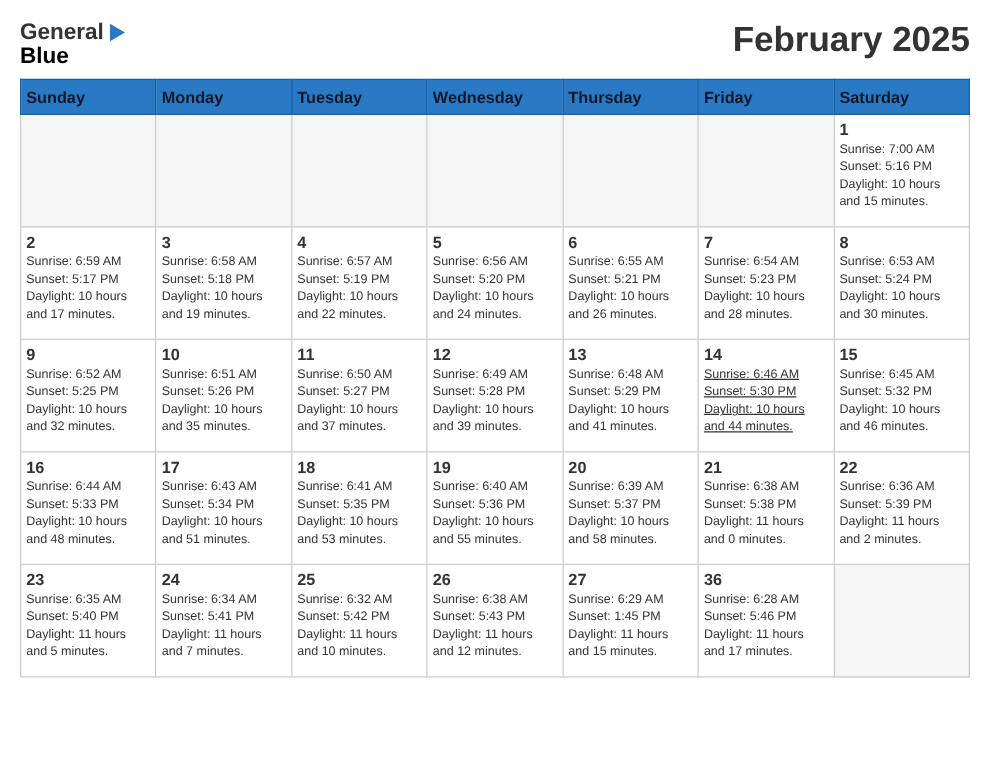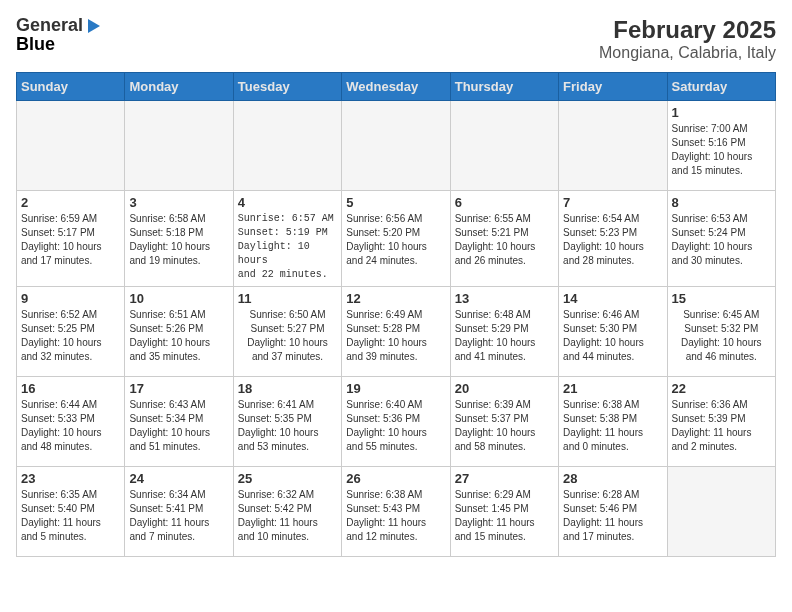--- a/index.html
+++ b/index.html
@@ -19,36 +19,36 @@
     }
     .logo {
       display: flex;
       align-items: center;
       gap: 4px;
     }
     .title-area {
       text-align: right;
     }
     .calendar-title {
-      font-size: 24px;
+      font-size: 28px;
       font-weight: bold;
       color: #333;
     }
     .calendar-subtitle {
       font-size: 16px;
       color: #555;
     }
     table {
       width: 100%;
       border-collapse: collapse;
       table-layout: fixed;
     }
     th {
       background-color: #2979c4;
-      color: #e5e5e5;
+      color: #0f172a;
       font-size: 13px;
       font-weight: bold;
       padding: 6px 4px;
       text-align: left;
       border: 1px solid #1a5fa0;
     }
     td {
       border: 1px solid #ccc;
       vertical-align: top;
       padding: 4px;
@@ -77,21 +77,20 @@
   <div class="logo">
     <div style="font-size:18px;font-weight:bold;line-height:1;">
       <span style="color:#333;">General</span><svg width="18" height="18" viewBox="0 0 18 18" style="vertical-align:middle;margin:0 1px;">
           <polygon points="4,2 16,9 4,16" fill="#2979c4"></polygon>
         </svg><br>
       <span style="color:#000000;font-size:18px;">Blue</span>
     </div>
   </div>
   <div class="title-area">
     <div class="calendar-title">February 2025</div>
-    <div class="calendar-subtitle">Mongiana, Calabria, Italy</div>
   </div>
 </div>
 
 <table>
   <thead>
     <tr>
     <th>Sunday</th>
         <th>Monday</th>
         <th>Tuesday</th>
         <th>Wednesday</th>
@@ -126,21 +125,21 @@
         </td>
         <td>
           <div class="day-number">3</div>
           <div class="day-info" style="white-space: pre-line;">Sunrise: 6:58 AM
 Sunset: 5:18 PM
 Daylight: 10 hours
 and 19 minutes.</div>
         </td>
         <td>
           <div class="day-number">4</div>
-          <div class="day-info" style="white-space: pre-line; font-family: Liberation Mono, monospace;">Sunrise: 6:57 AM
+          <div class="day-info" style="white-space: pre-line;">Sunrise: 6:57 AM
 Sunset: 5:19 PM
 Daylight: 10 hours
 and 22 minutes.</div>
         </td>
         <td>
           <div class="day-number">5</div>
           <div class="day-info" style="white-space: pre-line;">Sunrise: 6:56 AM
 Sunset: 5:20 PM
 Daylight: 10 hours
 and 24 minutes.</div>
@@ -177,49 +176,49 @@
         </td>
         <td>
           <div class="day-number">10</div>
           <div class="day-info" style="white-space: pre-line;">Sunrise: 6:51 AM
 Sunset: 5:26 PM
 Daylight: 10 hours
 and 35 minutes.</div>
         </td>
         <td>
           <div class="day-number">11</div>
-          <div class="day-info" style="white-space: pre-line; text-align: center;">Sunrise: 6:50 AM
+          <div class="day-info" style="white-space: pre-line;">Sunrise: 6:50 AM
 Sunset: 5:27 PM
 Daylight: 10 hours
 and 37 minutes.</div>
         </td>
         <td>
           <div class="day-number">12</div>
           <div class="day-info" style="white-space: pre-line;">Sunrise: 6:49 AM
 Sunset: 5:28 PM
 Daylight: 10 hours
 and 39 minutes.</div>
         </td>
         <td>
           <div class="day-number">13</div>
           <div class="day-info" style="white-space: pre-line;">Sunrise: 6:48 AM
 Sunset: 5:29 PM
 Daylight: 10 hours
 and 41 minutes.</div>
         </td>
         <td>
           <div class="day-number">14</div>
-          <div class="day-info" style="white-space: pre-line;">Sunrise: 6:46 AM
+          <div class="day-info" style="white-space: pre-line; text-decoration: underline;">Sunrise: 6:46 AM
 Sunset: 5:30 PM
 Daylight: 10 hours
 and 44 minutes.</div>
         </td>
         <td>
           <div class="day-number">15</div>
-          <div class="day-info" style="white-space: pre-line; text-align: center;">Sunrise: 6:45 AM
+          <div class="day-info" style="white-space: pre-line;">Sunrise: 6:45 AM
 Sunset: 5:32 PM
 Daylight: 10 hours
 and 46 minutes.</div>
         </td>
       </tr>
       <tr>
         <td>
           <div class="day-number">16</div>
           <div class="day-info" style="white-space: pre-line;">Sunrise: 6:44 AM
 Sunset: 5:33 PM
@@ -299,21 +298,21 @@
 and 12 minutes.</div>
         </td>
         <td>
           <div class="day-number">27</div>
           <div class="day-info" style="white-space: pre-line;">Sunrise: 6:29 AM
 Sunset: 1:45 PM
 Daylight: 11 hours
 and 15 minutes.</div>
         </td>
         <td>
-          <div class="day-number">28</div>
+          <div class="day-number">36</div>
           <div class="day-info" style="white-space: pre-line;">Sunrise: 6:28 AM
 Sunset: 5:46 PM
 Daylight: 11 hours
 and 17 minutes.</div>
         </td>
         <td class="empty"></td>
       </tr>
     </tbody>
 </table>
 

